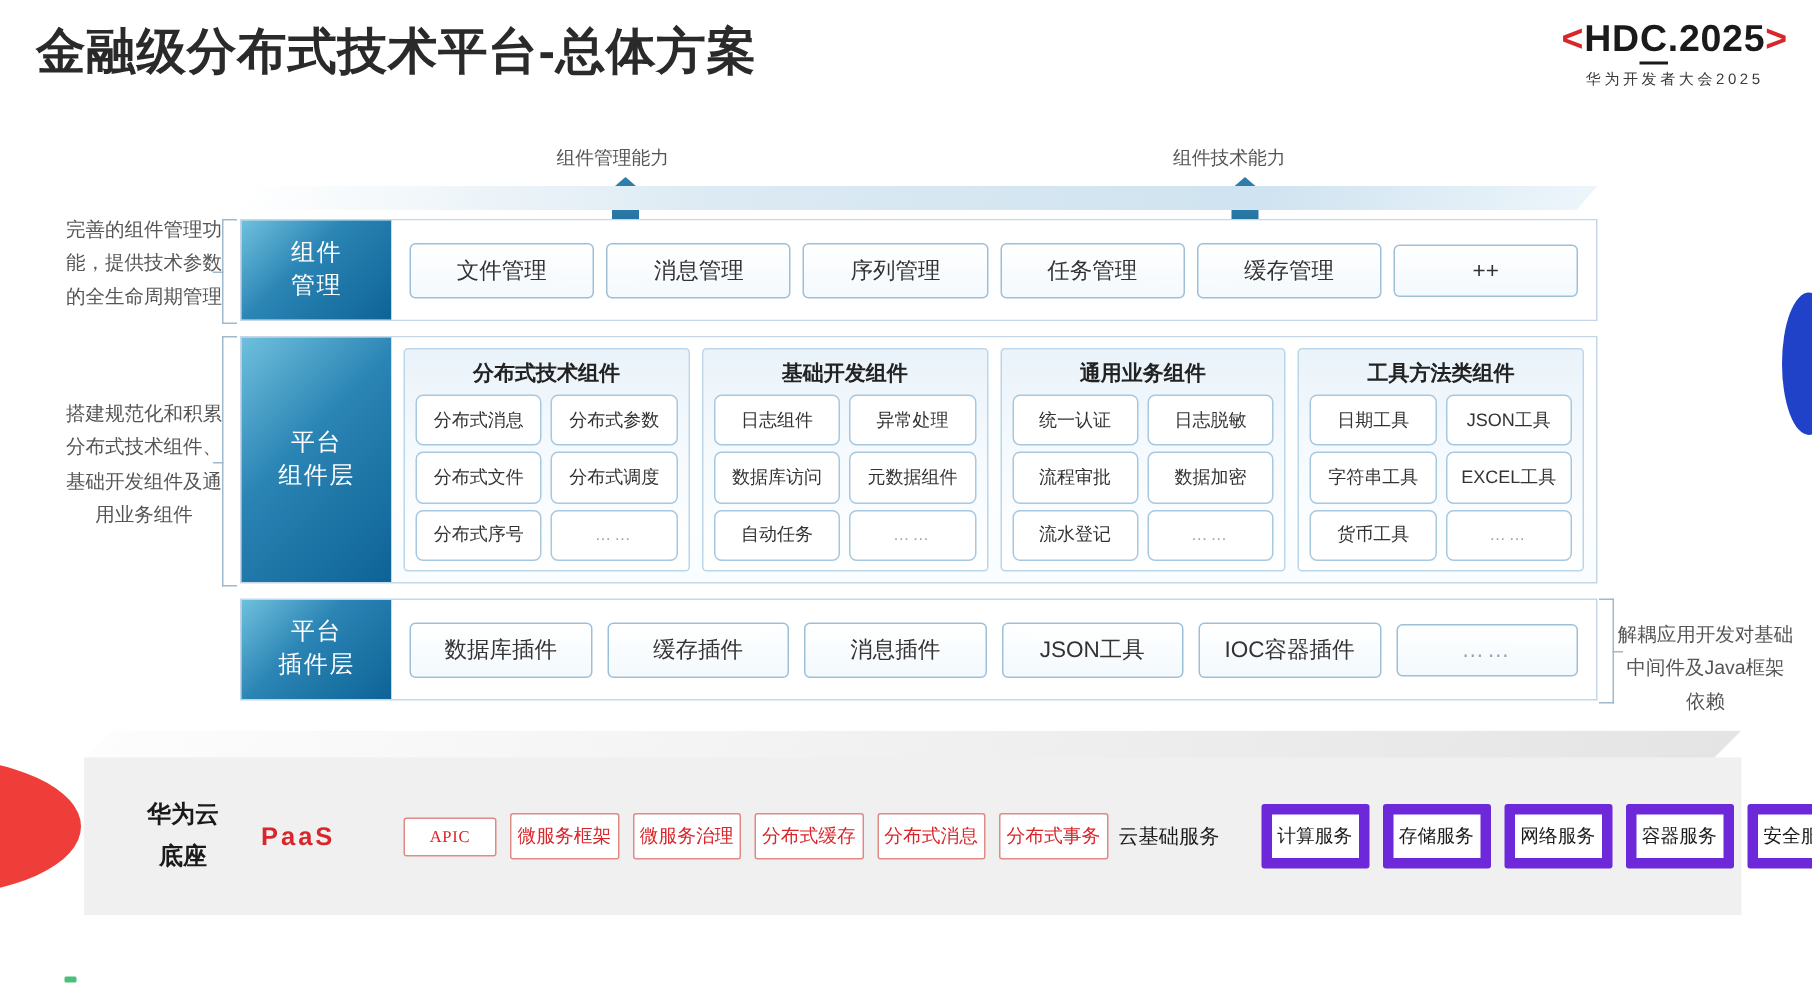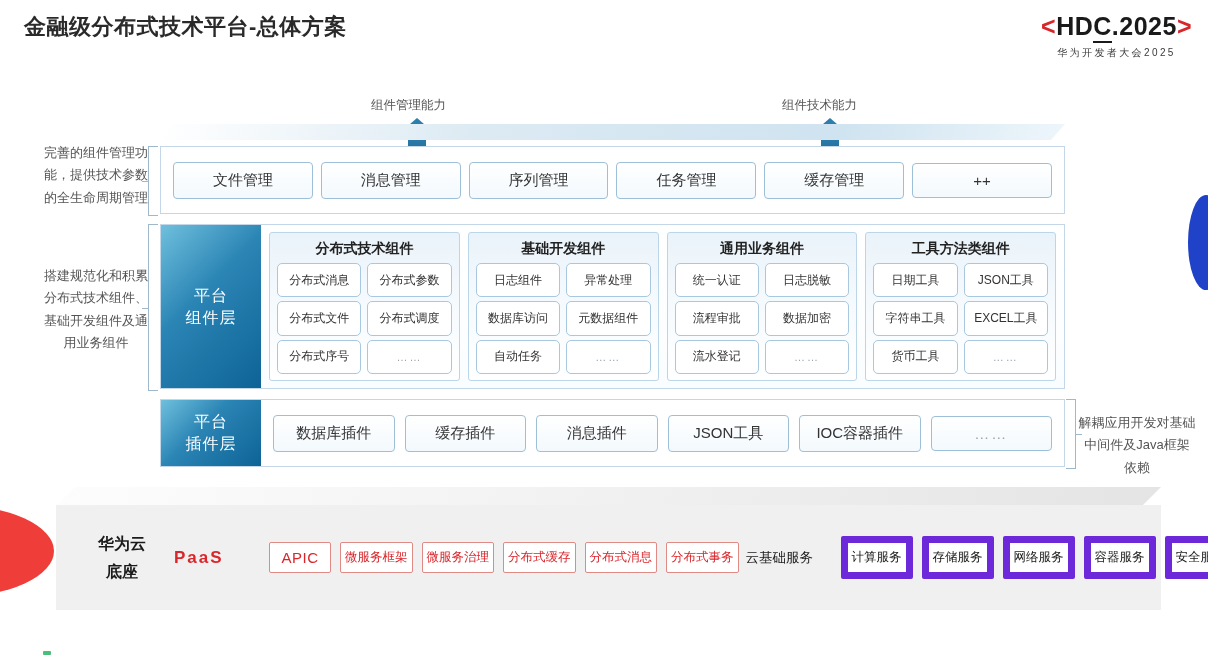--- a/index.html
+++ b/index.html
@@ -23,21 +23,21 @@
     border-radius:50%/50%;
     z-index:1;
   }
   #bottom-green-mark{
     position:absolute;left:43px;top:651px;width:8px;height:4px;
     background:#4bbf7a;border-radius:1px;z-index:4;
   }
   
   #page-title{
     position:absolute;left:24px;top:12px;
-    font-size:22px;font-weight:bold;color:#2a2a2a;
+    font-size:33px;font-weight:bold;color:#2a2a2a;
     letter-spacing:.5px;white-space:nowrap;
   }
   #hdc-logo{
     position:absolute;right:16px;top:14px;text-align:center;
   }
   #hdc-main{
     font-size:25px;font-weight:bold;color:#1a1a1a;
     letter-spacing:.5px;white-space:nowrap;line-height:1;
   }
   #hdc-main .brk{color:#d9262b;font-weight:bold;}
@@ -166,21 +166,21 @@
   .paas-row-label{
     width:86px;flex:0 0 86px;text-align:left;white-space:nowrap;
   }
   #paas-label-text{font-size:17px;font-weight:bold;color:#d9262b;letter-spacing:2px;}
   #cloud-label-text{font-size:13.5px;color:#1a1a1a;margin-top:33px;}
   .paas-chip{
     flex:1;border:1px solid #e08a86;border-radius:2px;background:#ffffff;
     color:#d9262b;font-size:12.5px;text-align:center;padding:6px 4px;
     box-sizing:border-box;white-space:nowrap;
   }
-  .paas-chip.apic{flex:0 0 62px;font-size:15px;letter-spacing:.5px;}
+  .paas-chip.apic{flex:0 0 62px;font-size:11px;letter-spacing:.5px;font-family:Liberation Serif, serif;}
   .paas-chip.neutral{border-color:#9a9a9a;color:#1a1a1a;flex:1.45;}
   .cloud-chip{
     flex:1;border:7px solid #6d28d9;border-radius:2px;background:#ffffff;
     color:#1a1a1a;font-size:12.5px;text-align:center;padding:6px 4px;
     box-sizing:border-box;white-space:nowrap;
   }
 </style>
 </head>
 <body>
 
@@ -220,20 +220,24 @@
     <span class="tick"></span>
   </div>
 <div class="bracket right" style="left:1066px;top:399px;width:9px;height:68px;">
     <span class="tick"></span>
   </div>
 
 <div id="stack">
   <div id="stack-top-face"></div>
 
   <div class="layer" id="layer-component-mgmt">
+    <div class="layer-title">
+      <span>组件</span>
+      <span>管理</span>
+    </div>
     <div class="layer-body">
       <div class="chip">文件管理</div>
       <div class="chip">消息管理</div>
       <div class="chip">序列管理</div>
       <div class="chip">任务管理</div>
       <div class="chip">缓存管理</div>
       <div class="chip">++</div>
     </div>
   </div>
 

